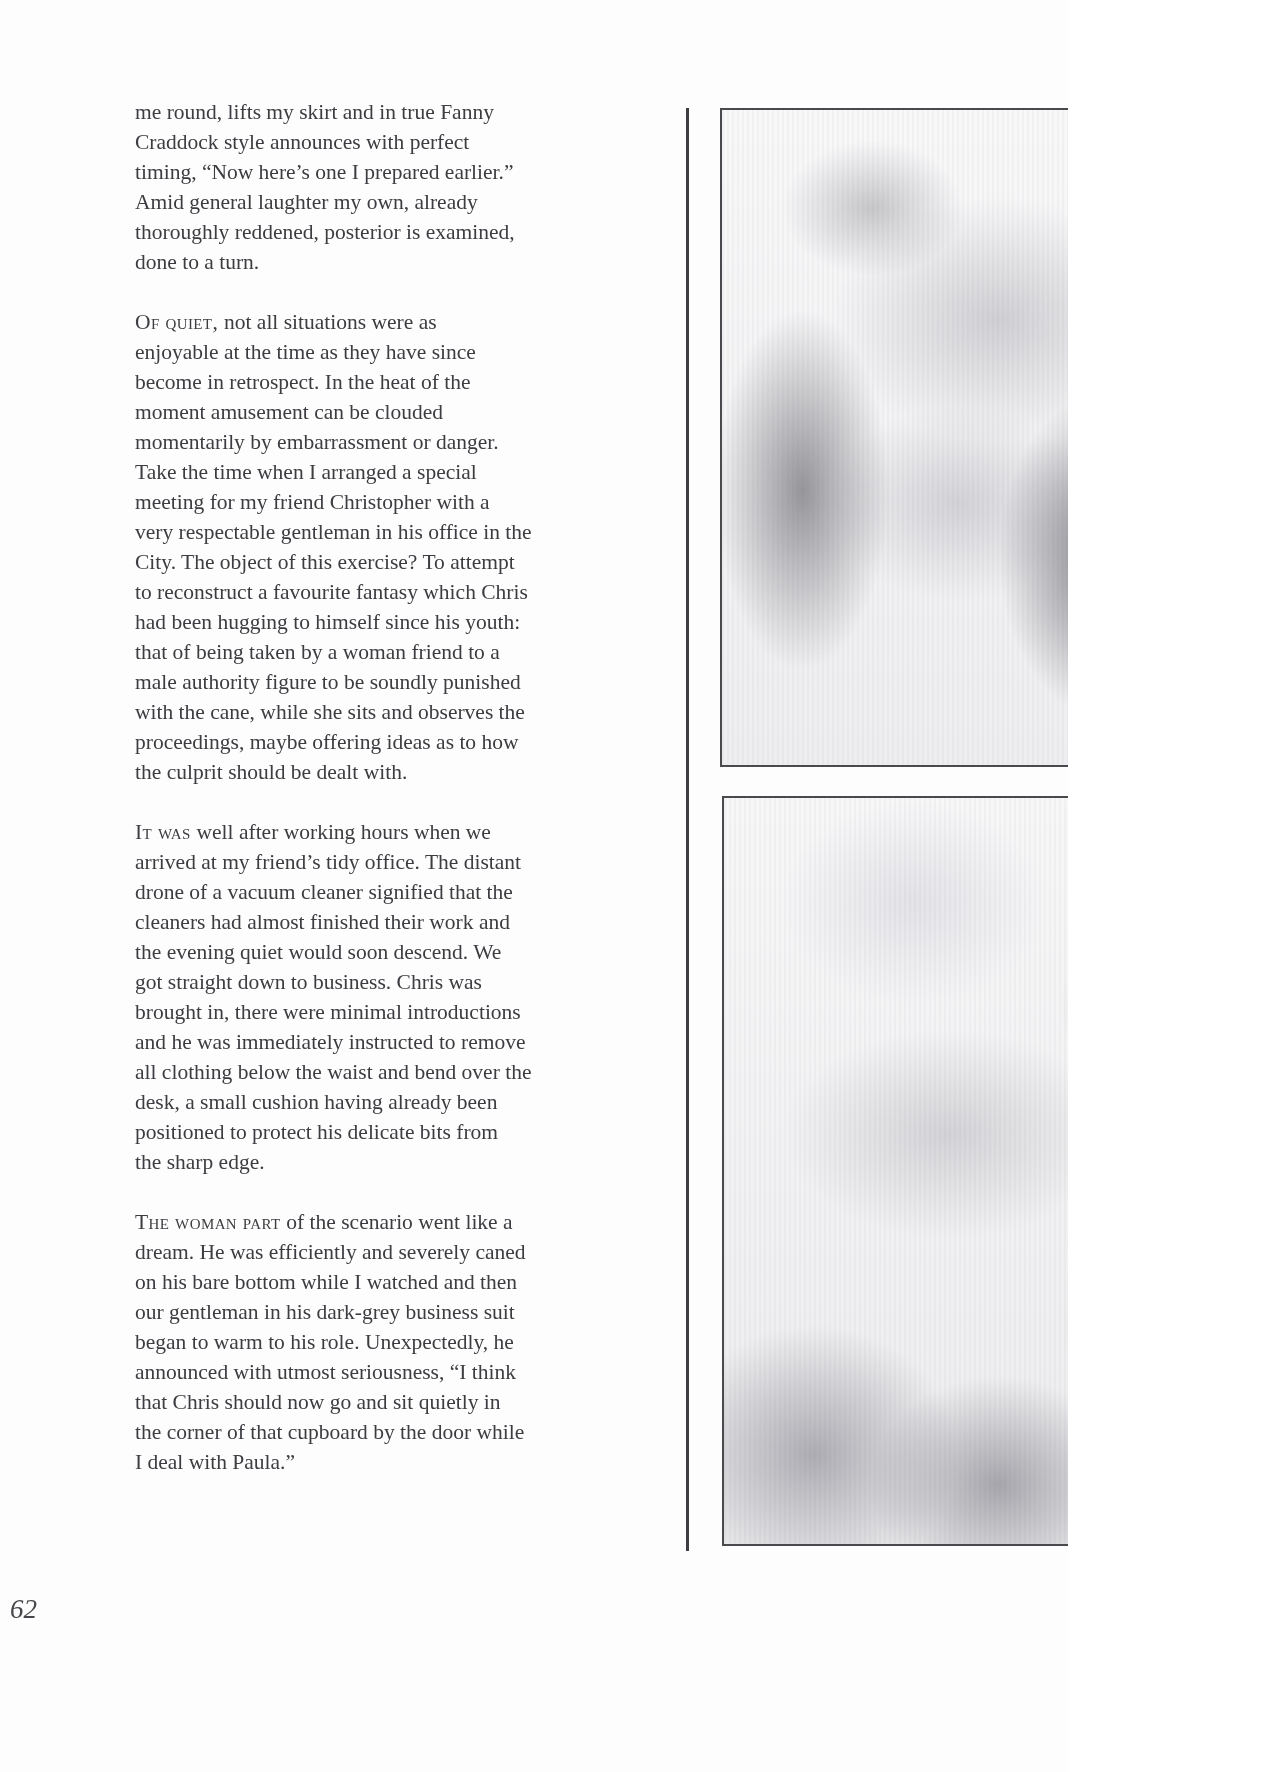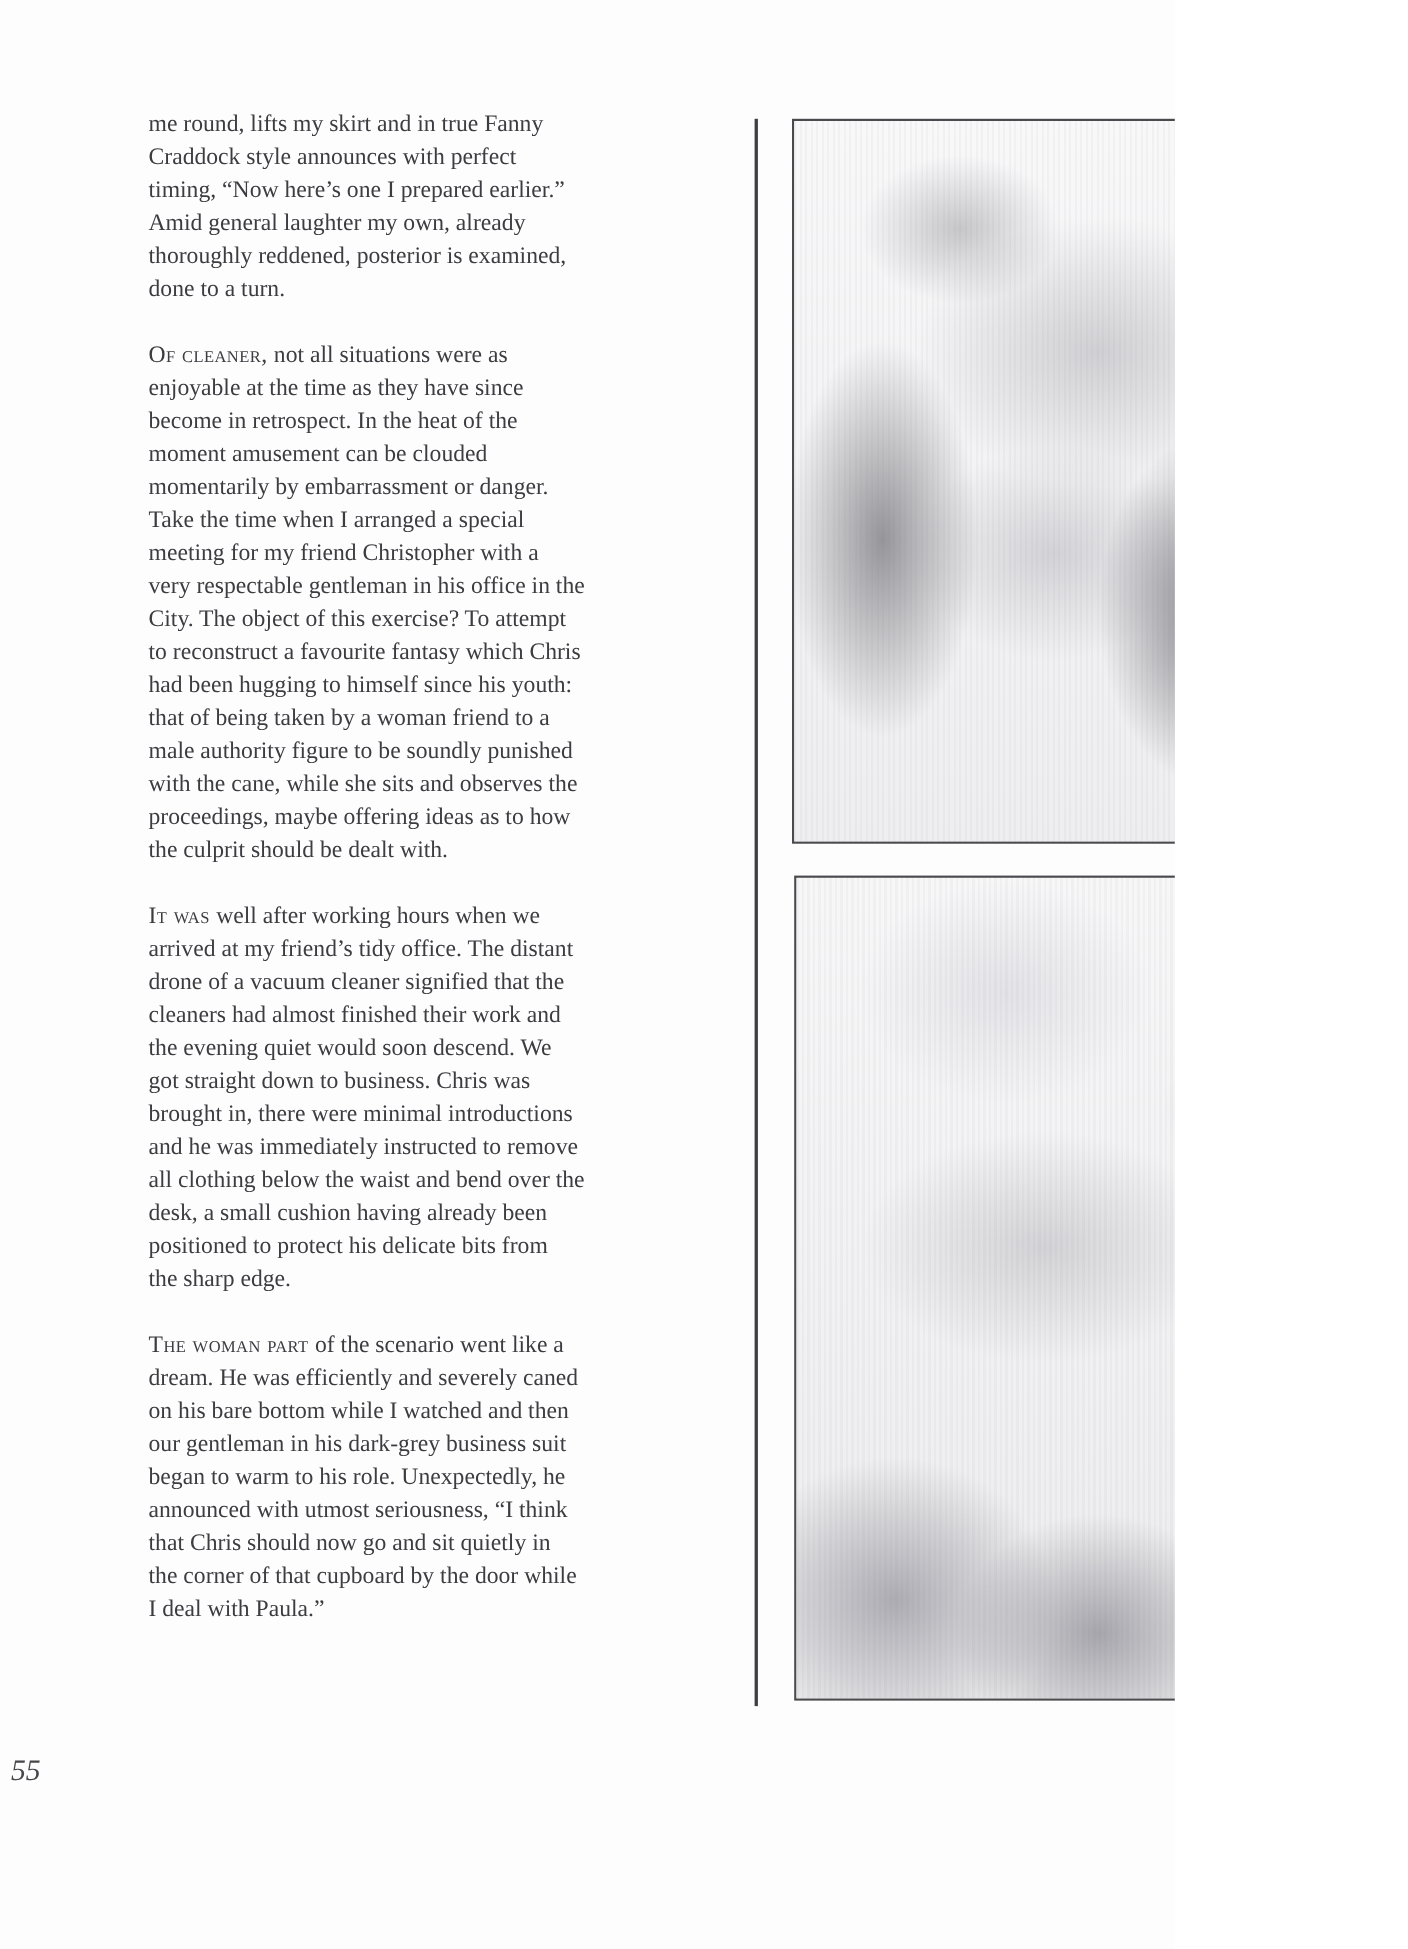--- a/index.html
+++ b/index.html
@@ -70,21 +70,21 @@
 
 <div class="canvas">
 
   <div class="text-col">
     <p><span class="lead"></span><span>me round, lifts my skirt and in true Fanny
 Craddock style announces with perfect
 timing, “Now here’s one I prepared earlier.”
 Amid general laughter my own, already
 thoroughly reddened, posterior is examined,
 done to a turn.</span></p>
-    <p><span class="lead">Of cleaner, </span><span>not all situations were as
+    <p><span class="lead">Of quiet, </span><span>not all situations were as
 enjoyable at the time as they have since
 become in retrospect. In the heat of the
 moment amusement can be clouded
 momentarily by embarrassment or danger.
 Take the time when I arranged a special
 meeting for my friend Christopher with a
 very respectable gentleman in his office in the
 City. The object of this exercise? To attempt
 to reconstruct a favourite fantasy which Chris
 had been hugging to himself since his youth:
@@ -120,15 +120,15 @@
 
   <figure class="plate plate-1">
     <div class="art"></div>
     <span class="sig">Paula</span>
   </figure>
 
   <figure class="plate plate-2">
     <div class="art"></div>
   </figure>
 
-  <div class="folio">55</div>
+  <div class="folio">62</div>
 
 </div>
 
 </body></html>

